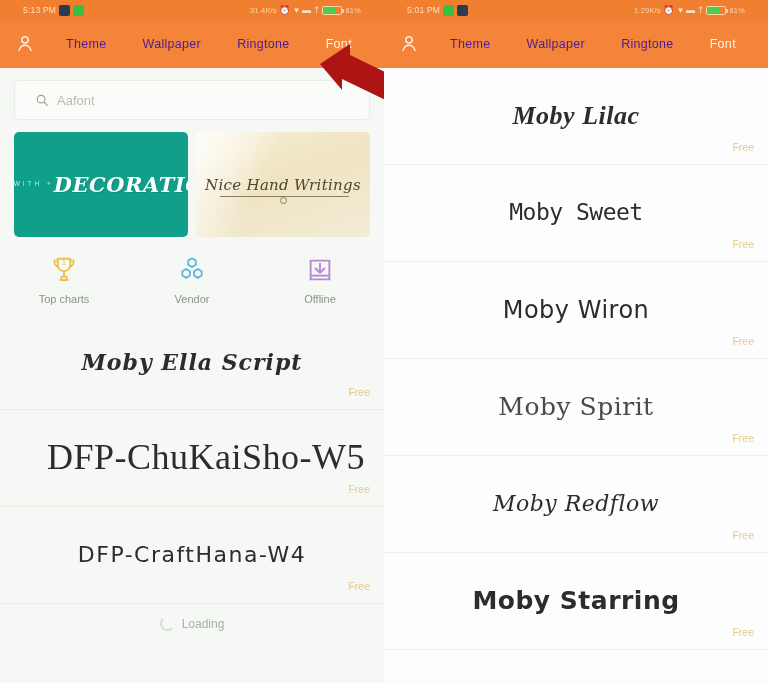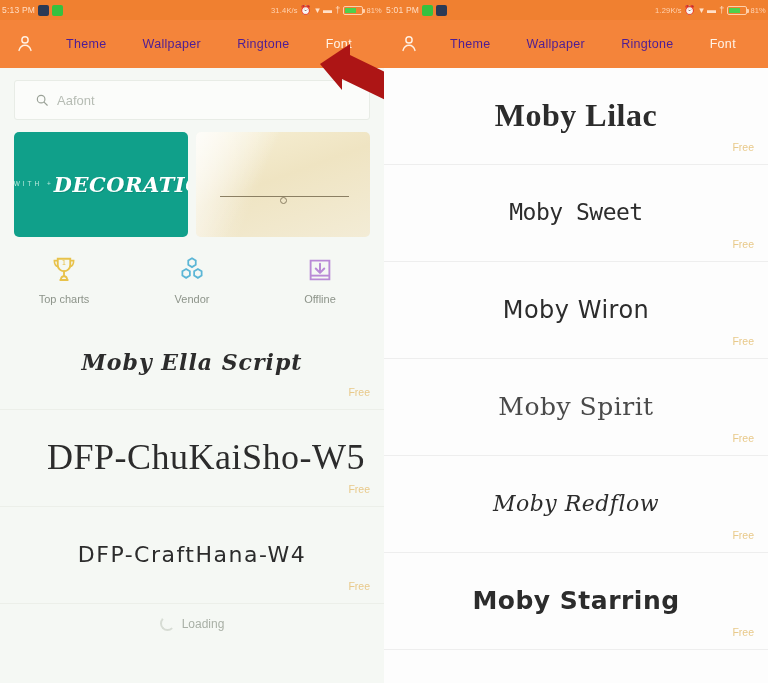--- a/index.html
+++ b/index.html
@@ -11,21 +11,21 @@
   }
   .screens { display:flex; width:768px; height:683px; position:relative; }
   .panel { position:relative; height:683px; overflow:hidden; }
   .panel.left  { width:384px; background:#f5f8f4; }
   .panel.right { width:384px; background:#fdfdfd; }
 
   
   .statusbar {
     height:20px; background:#f08030;
     display:flex; align-items:center; justify-content:space-between;
-    padding:0 2px; color:#ffd9bb; font-size:8.5px; letter-spacing:.2px;
+    padding:0 23px; color:#ffd9bb; font-size:8.5px; letter-spacing:.2px;
   }
   .sb-left, .sb-right { display:flex; align-items:center; gap:3px; }
   .sb-clock { font-size:8.5px; color:#ffdcc2; }
   .sb-chip {
     width:11px; height:11px; border-radius:2px; display:inline-block;
   }
   .sb-chip.dark { background:#2b3a55; }
   .sb-chip.green { background:#35c13f; }
   .sb-data { font-size:7.5px; color:#ffd3b2; }
   .sb-ico { color:#ffe0c8; font-size:9px; line-height:1; }
@@ -117,21 +117,21 @@
   }
   .font-free {
     position:absolute; right:14px; bottom:11px;
     color:#e8c98a; font-size:10.5px;
   }
 
   
   .f-script   { font-family:"DejaVu Serif", serif; font-style:italic; font-weight:bold; font-size:22px; letter-spacing:1px; }
   .f-serif    { font-family:Liberation Serif, serif; font-size:36px; letter-spacing:.5px;margin-left:28px; }
   .f-craft    { font-family:"DejaVu Sans", sans-serif; font-size:22px; letter-spacing:1.5px; }
-  .f-lilac    { font-family:"Liberation Serif", serif; font-weight:bold; font-size:32px; letter-spacing:.5px; }
+  .f-lilac    { font-family:"Liberation Serif", serif; font-style:italic; font-weight:bold; font-size:26px; letter-spacing:.5px; }
   .f-sweet    { font-family:"DejaVu Sans Mono", monospace; font-size:23px; letter-spacing:-.5px; }
   .f-wiron    { font-family:"DejaVu Sans", sans-serif; font-size:24px; letter-spacing:.5px; }
   .f-spirit   { font-family:"DejaVu Serif", serif; font-size:25px; color:#4a4a4a; letter-spacing:.5px; }
   .f-redflow  { font-family:"DejaVu Serif", serif; font-style:italic; font-size:22px; letter-spacing:.5px; }
   .f-starring { font-family:"DejaVu Sans", sans-serif; font-weight:bold; font-size:25px; letter-spacing:.5px; }
 
   
   .loading {
     display:flex; align-items:flex-end; justify-content:center; gap:7px;
     padding:12px 0; color:#a9b0a6; font-size:12px;
@@ -196,20 +196,21 @@
       </div>
     </div>
 
     <div class="banners">
       <div class="card card-teal">
         <div class="kicker">+ JUST WITH +</div>
         <div class="title">DECORATION</div>
         <div class="sub">D E C O R A T I O N</div>
       </div>
       <div class="card card-paper">
+        <div class="title">Nice Hand Writings</div>
         <div class="rule"></div>
         <div class="knot"></div>
       </div>
     </div>
 
     <div class="quickrow">
       <div class="quick">
         <svg width="30" height="30" viewBox="0 0 24 24">
           <path d="M7 3h10v5a5 5 0 0 1-10 0V3z" fill="none" stroke="#e8c24a" stroke-width="1.5"></path>
           <path d="M7 4.5H4.3c0 3 1.2 4.4 2.9 4.8M17 4.5h2.7c0 3-1.2 4.4-2.9 4.8" fill="none" stroke="#e8c24a" stroke-width="1.3"></path>

